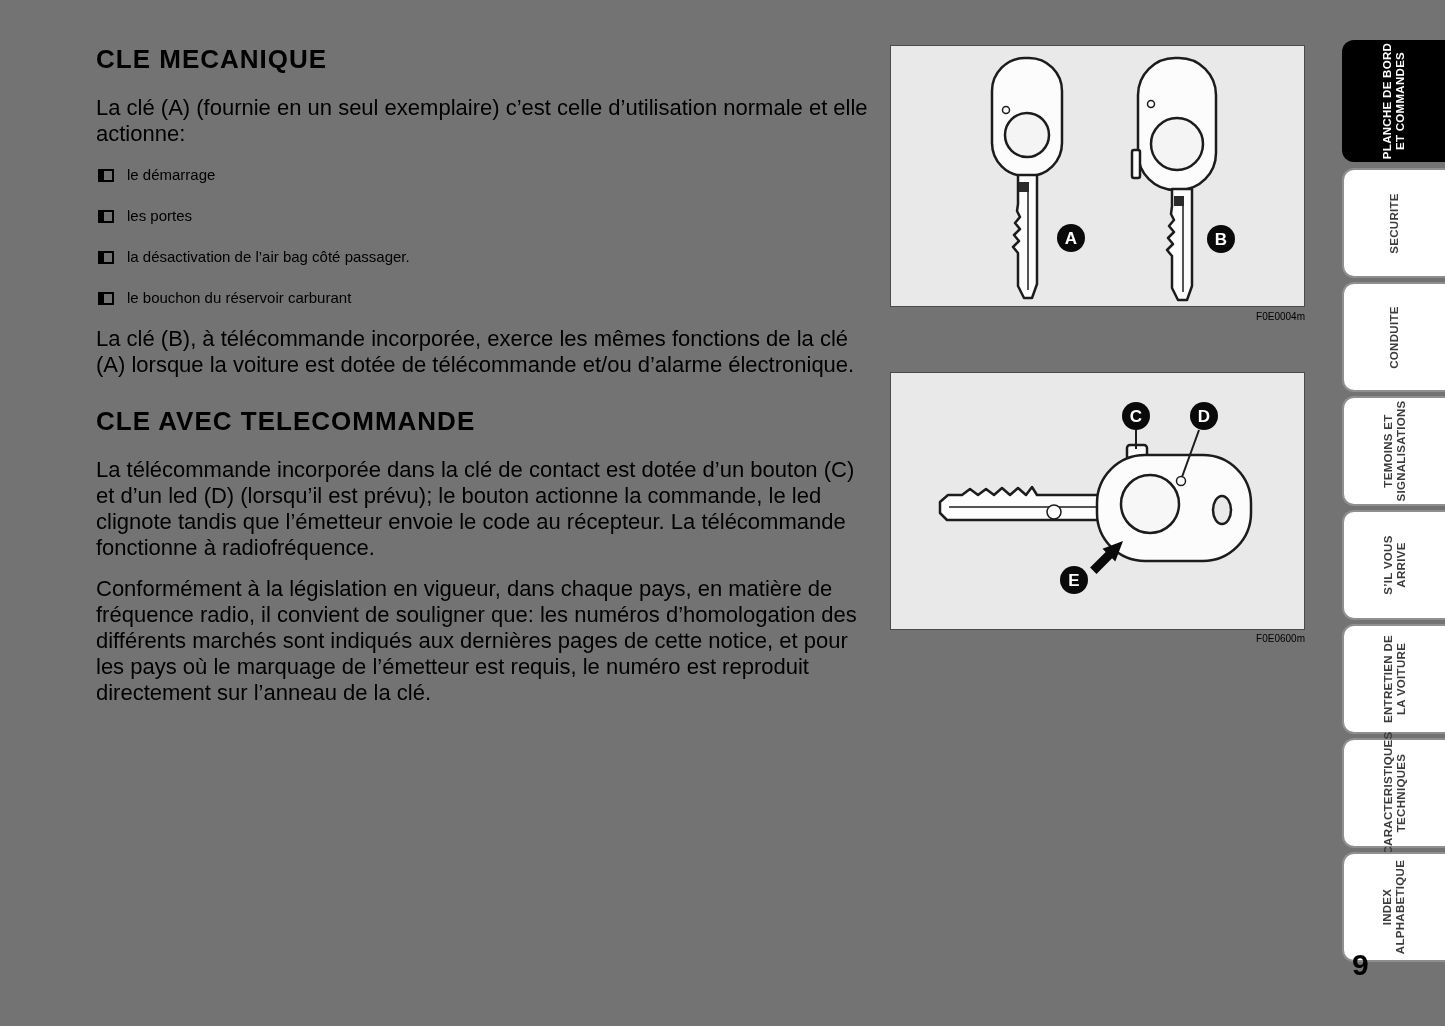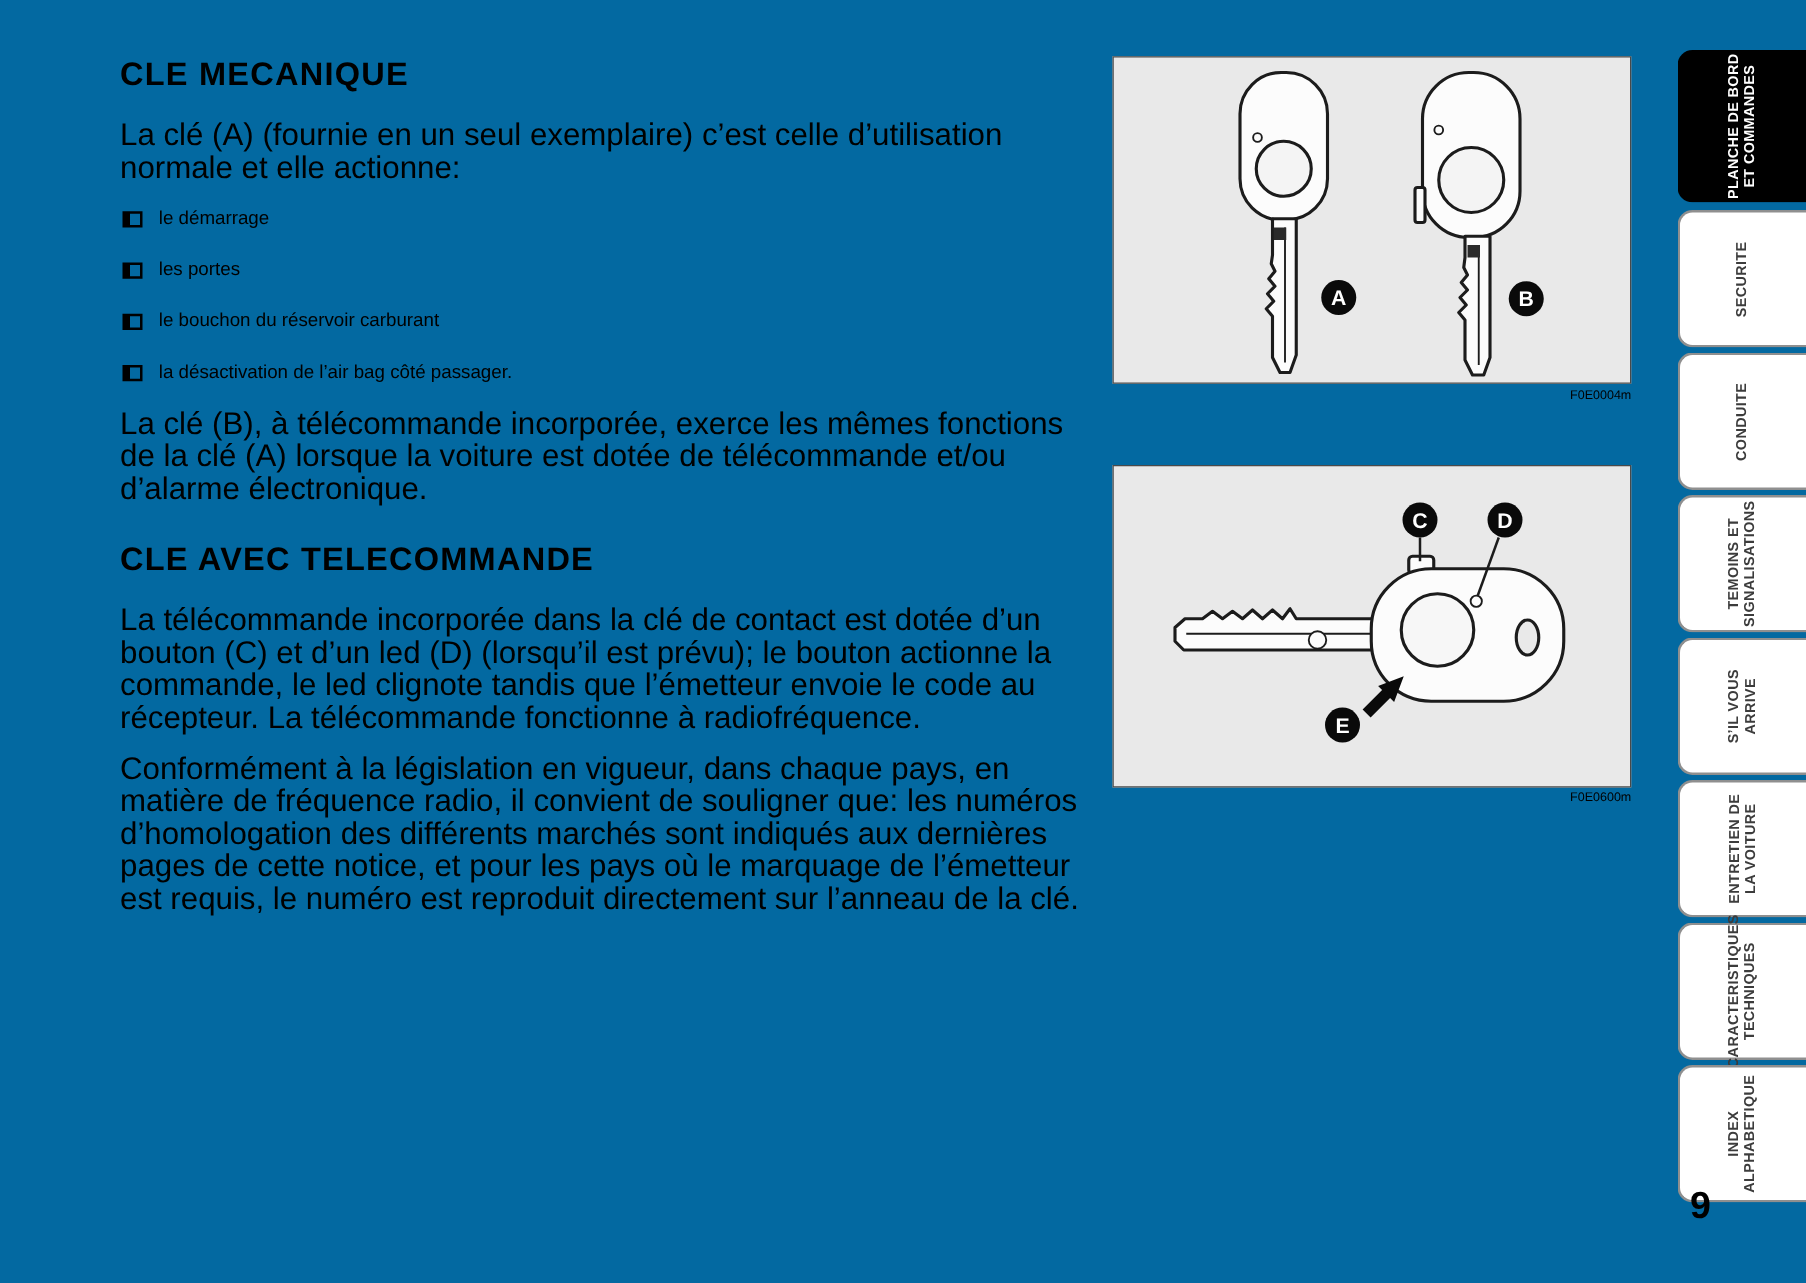--- a/index.html
+++ b/index.html
@@ -1,26 +1,26 @@
 <!DOCTYPE html>
 <html><head>
 <meta charset="utf-8">
 <style>
   * { margin:0; padding:0; box-sizing:border-box; }
   html, body { background:#ffffff; }
   .page {
-    position:relative; width:1445px; height:1026px; background:#0369a1;
+    position:relative; width:1445px; height:1026px; background:#737373;
     font-family:"Liberation Sans","DejaVu Sans",sans-serif; color:#000; overflow:hidden;
   }
 
   
   .text-col { position:absolute; left:96px; top:44px; width:772px; }
   .sec-title { font-size:26px; font-weight:bold; letter-spacing:1px; margin-bottom:20px; }
   .sec-title.second { margin-top:28px; }
-  .body-p { font-size:25px; line-height:26px; margin-bottom:15px; }
+  .body-p { font-size:22px; line-height:26px; margin-bottom:15px; }
   .bullet-list { margin:8px 0 12px; }
   .bullet-item { display:flex; align-items:flex-start; font-size:15px; line-height:26px; margin-bottom:15px; }
   .bullet-sq { flex:0 0 auto; width:16px; height:13px; border:2px solid #000; border-left-width:6px; margin:7px 13px 0 2px; }
   .sub-title { font-size:22px; font-weight:bold; margin:26px 0 16px; }
 
   
   .figure { position:absolute; background:#e9e9e9; border:1px solid #4a4a4a; }
   #fig1 { left:890px; top:45px; width:415px; height:262px; }
   #fig2 { left:890px; top:372px; width:415px; height:258px; }
   .fig-caption { position:absolute; width:415px; text-align:right; font-size:10px; color:#000; }
@@ -58,25 +58,25 @@
       <div class="bullet-item">
         <span class="bullet-sq"></span>
         <span>le démarrage</span>
       </div>
       <div class="bullet-item">
         <span class="bullet-sq"></span>
         <span>les portes</span>
       </div>
       <div class="bullet-item">
         <span class="bullet-sq"></span>
-        <span>le bouchon du réservoir carburant</span>
+        <span>la désactivation de l’air bag côté passager.</span>
       </div>
       <div class="bullet-item">
         <span class="bullet-sq"></span>
-        <span>la désactivation de l’air bag côté passager.</span>
+        <span>le bouchon du réservoir carburant</span>
       </div>
     </div>
 
     <p class="body-p">La clé (B), à télécommande incorporée, exerce les mêmes fonctions de la clé (A) lorsque la voiture est dotée de télécommande et/ou d’alarme électronique.</p>
 
     <h1 class="sec-title second">CLE AVEC TELECOMMANDE</h1>
 
     <p class="body-p">La télécommande incorporée dans la clé de contact est dotée d’un bouton (C) et d’un led (D) (lorsqu’il est prévu); le bouton actionne la commande, le led clignote tandis que l’émetteur envoie le code au récepteur. La télécommande fonctionne à radiofréquence.</p>
 
 

